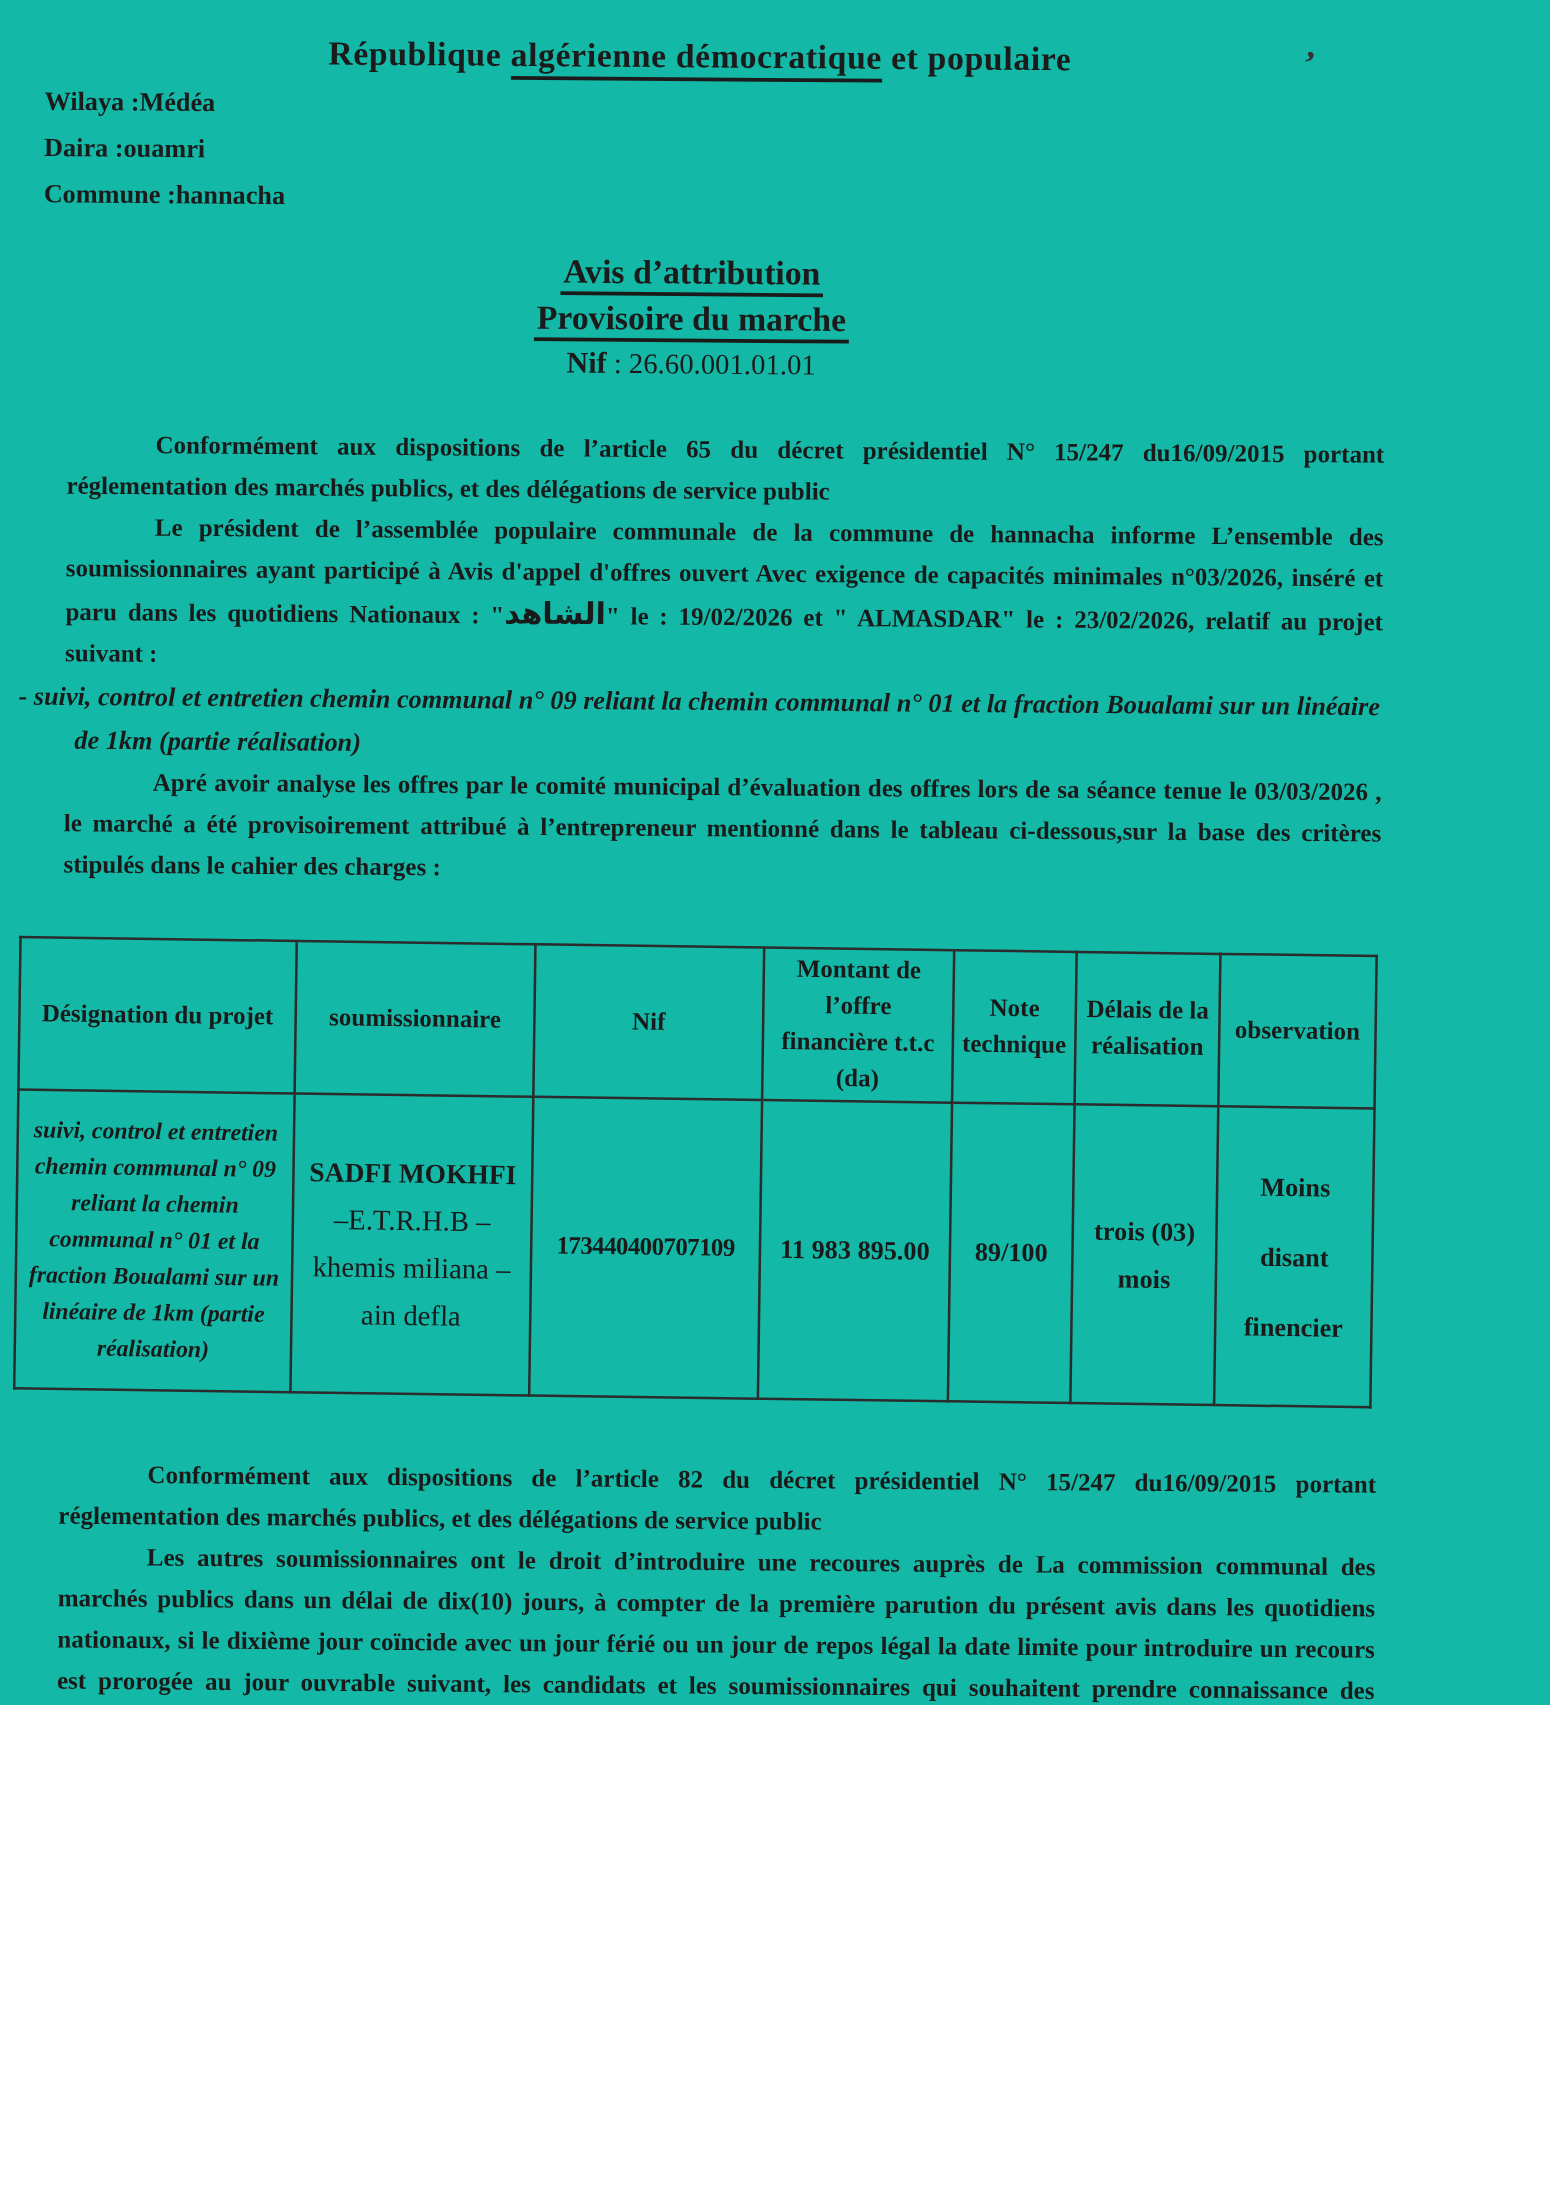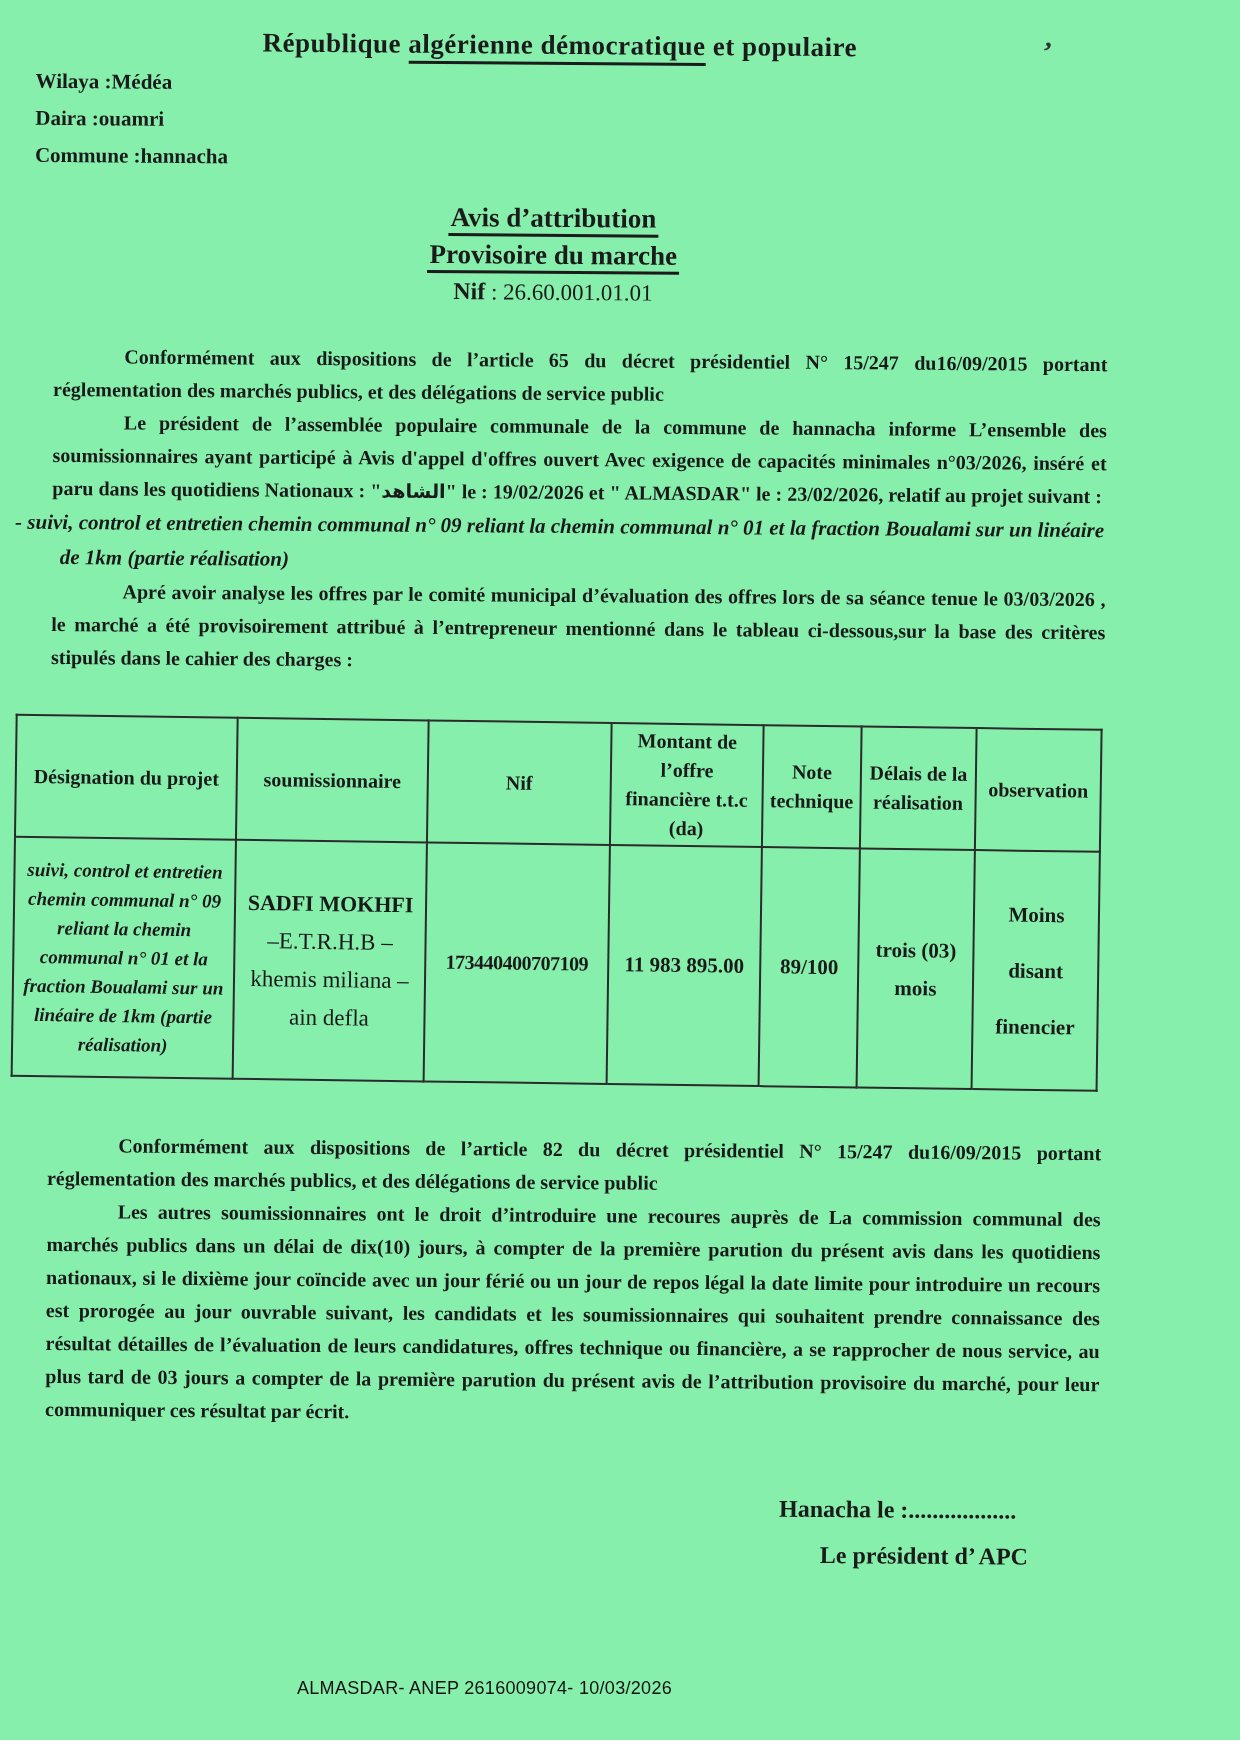--- a/index.html
+++ b/index.html
@@ -1,20 +1,20 @@
 <!DOCTYPE html>
 <html><head>
 <meta charset="utf-8">
 <style>
   html, body { margin: 0; padding: 0; background: #ffffff; }
   .page {
     position: relative;
     width: 1240px;
-    height: 1740px;
-    background: #86efac;
+    height: 1364px;
+    background: #14b8a6;
     overflow: hidden;
     color: #1b1b1b;
     font-family: "Liberation Serif", "DejaVu Serif", serif;
   }
   .scan {
     transform: rotate(0.45deg);
     transform-origin: 60px 0;
   }
   
   .republic {
@@ -50,21 +50,21 @@
   }
   p.body {
     margin: 0;
     font-size: 20px;
     font-weight: bold;
     line-height: 33px;
     text-align: justify;
     color: #1a1a1a;
   }
   p.ind { text-indent: 71px; }
-  .arabic { font-family: "DejaVu Sans", sans-serif; font-size: 19px; font-weight: bold; }
+  .arabic { font-family: "DejaVu Sans", sans-serif; font-size: 24px; font-weight: bold; }
   p.project {
     font-style: italic;
     font-size: 21px;
     line-height: 35px;
     margin-left: -37px;
     padding-left: 45px;
     text-indent: -45px;
     text-align: left;
   }
   

